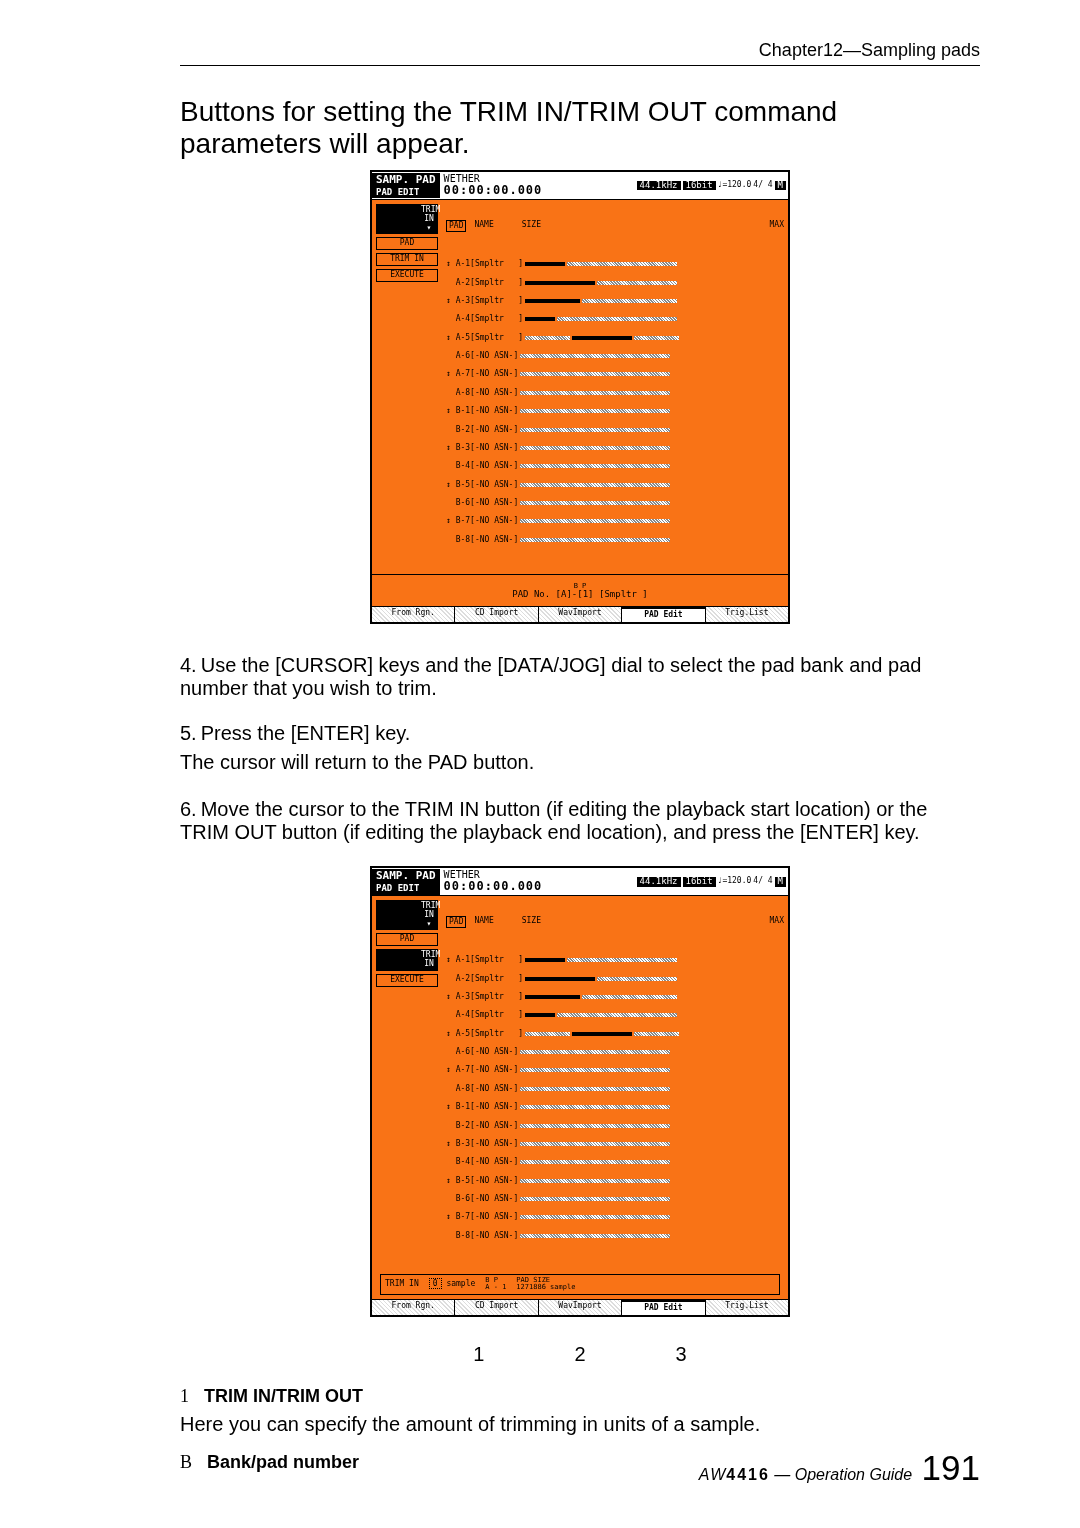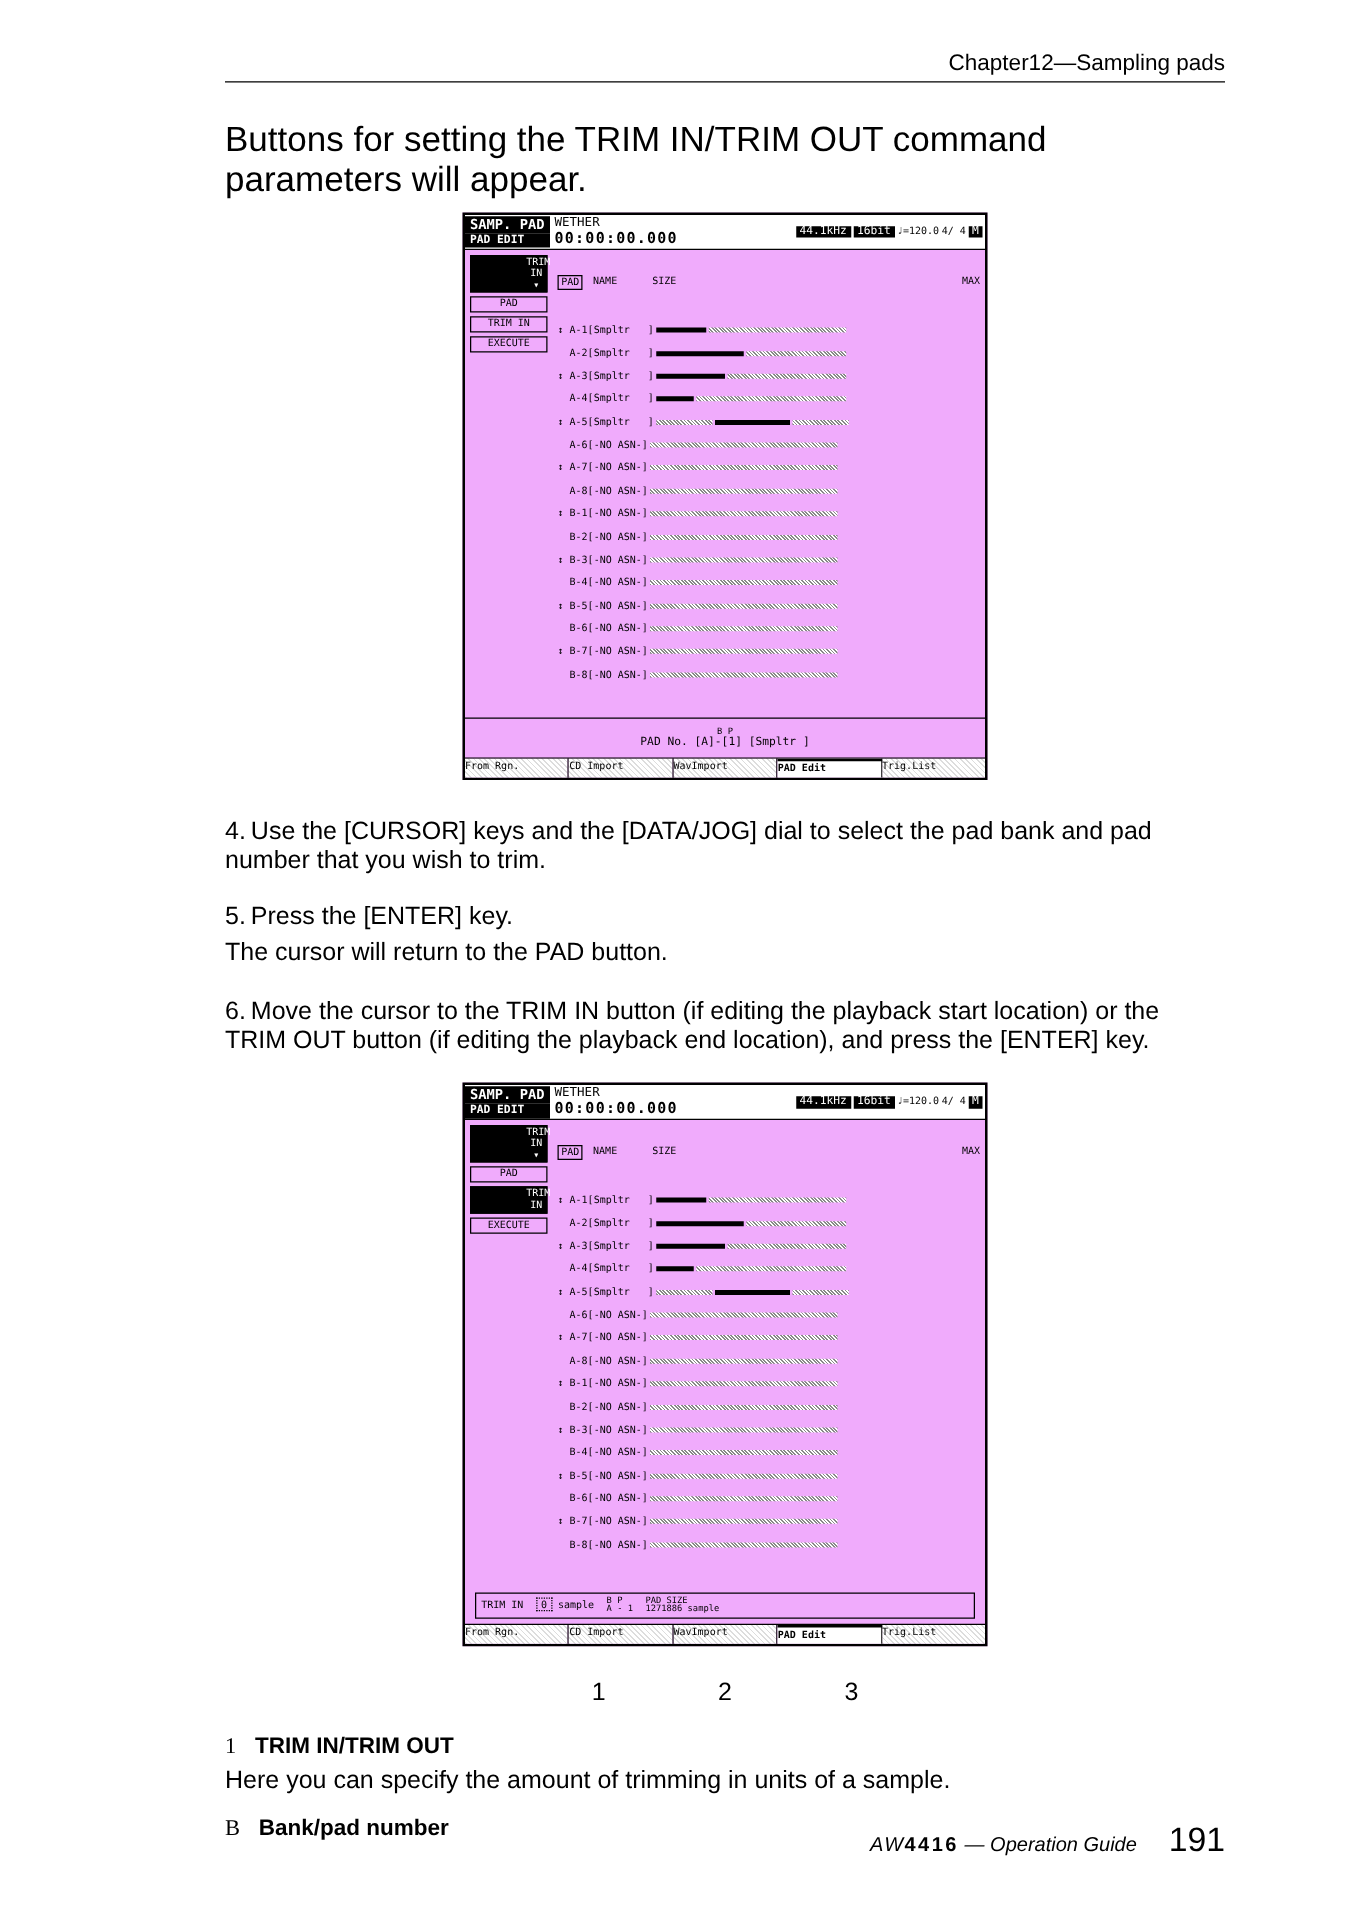--- a/index.html
+++ b/index.html
@@ -25,21 +25,21 @@
     font-size: 28px;
   }
   .screenshot {
     display: block;
     margin: 10px auto 30px auto;
     font-family: monospace;
     font-size: 9px;
     line-height: 1.1;
     width: 420px;
     border: 2px solid #000;
-    background: #f0abfc;
+    background: #f97316;
   }
   .scr-top {
     display: flex;
     border-bottom: 1px solid #000;
     align-items: center;
     background: #fff;
     height: 28px;
   }
   .scr-title-block { background:#000; color:#fff; padding:1px 4px; font-weight:bold; font-size:11px;}
   .scr-top-mid { flex:1; padding-left:4px; font-size:10px;}
@@ -49,38 +49,38 @@
   .scr-left { width: 70px; padding:4px; display:flex; flex-direction:column; gap:3px;}
   .scr-btn { border:1px solid #000; font-size:8px; text-align:center; padding:1px 0;}
   .scr-btn.inv { background:#000; color:#fff;padding-left:44px;}
   .scr-list { flex:1; padding:2px 4px; font-size:8px; white-space:pre; line-height:1.15;}
   .scr-list-head { display:flex; gap:8px; font-size:8px;}
   .scr-list-head span.boxed { border:1px solid #000; padding:0 2px;}
   .bar { display:inline-block; height:4px; background:#000; margin-left:2px;}
   .hatch { display:inline-block; height:4px; width:110px; background: repeating-linear-gradient(45deg,#888 0,#888 1px,#fff 1px,#fff 2px); margin-left:2px;}
   .scr-bottom { border-top:1px solid #000; padding:6px 8px; font-size:9px; text-align:center;}
   .scr-tabs { display:flex; border-top:1px solid #000; font-size:8px;}
-  .scr-tab { flex:1; border-right:1px solid #000; padding:2px 0; background: repeating-linear-gradient(45deg,#ddd 0,#ddd 1px,#fff 1px,#fff 3px);}
+  .scr-tab { flex:1; border-right:1px solid #000; text-align:center; padding:2px 0; background: repeating-linear-gradient(45deg,#ddd 0,#ddd 1px,#fff 1px,#fff 3px);}
   .scr-tab.sel { background:#fff; border-top:2px solid #000; font-weight:bold;}
   .scr-tab:last-child{border-right:none;}
   .trim-box { border:1px solid #000; margin:4px 8px; padding:2px 4px; font-size:8px; display:flex; gap:10px; align-items:center;}
   .dotted-box { border:1px dotted #000; padding:0 3px;}
   .callouts { display:flex; justify-content:center; gap:90px; font-size:20px; font-family:sans-serif; margin-top:-4px;}
 
   ol.steps { list-style:none; counter-reset: step 2; }
   ol.steps > li { margin-bottom: 22px; }
   .step-num { display:inline; font-family: Arial, sans-serif; font-size:20px;}
   .step-head { font-family: Arial, sans-serif; font-size:20px; display:inline;}
   .step-body { font-family:"Optima","Segoe UI",sans-serif; font-size:20px; margin-top:4px; line-height:1.35;}
   .section-label { font-family: Arial, sans-serif; font-size:18px;}
   .section-label .num { font-family: "Times New Roman", serif; font-size:18px; margin-right:10px;}
   .section-title { font-weight:bold;}
   .section-desc { font-family:"Optima","Segoe UI",sans-serif; font-size:20px; margin:4px 0 14px 0; line-height:1.35;}
   .footer { position:absolute; bottom:40px; right:100px; font-size:16px; font-family:"Optima","Segoe UI",sans-serif;}
-  .footer .pageno { font-size:27px; font-family:"Optima","Segoe UI",sans-serif; margin-left:21px;}
+  .footer .pageno { font-size:35px; font-family:"Optima","Segoe UI",sans-serif; margin-left:5px;}
   .footer .logo { font-family: Arial, sans-serif; font-style:italic; letter-spacing:1px;}
   .footer .model { font-family: Liberation Sans, sans-serif; font-weight:bold; letter-spacing:2px;}
 </style>
 </head>
 <body>
 
 <div class="header-right">Chapter12—Sampling pads</div>
 
 <p class="intro">Buttons for setting the TRIM IN/TRIM OUT command parameters will appear.</p>
 

